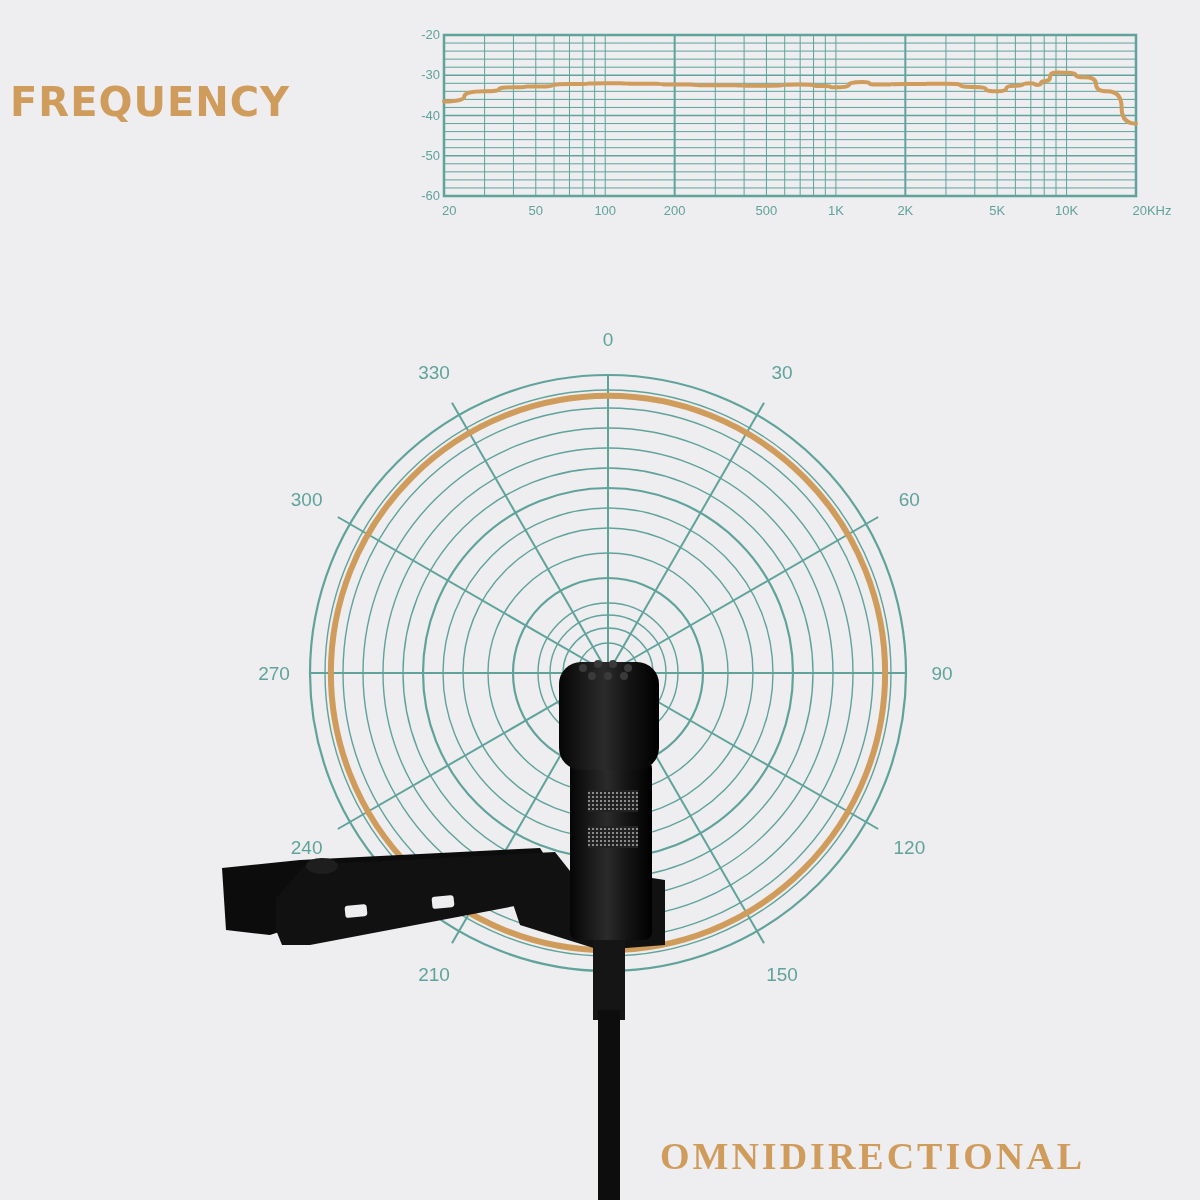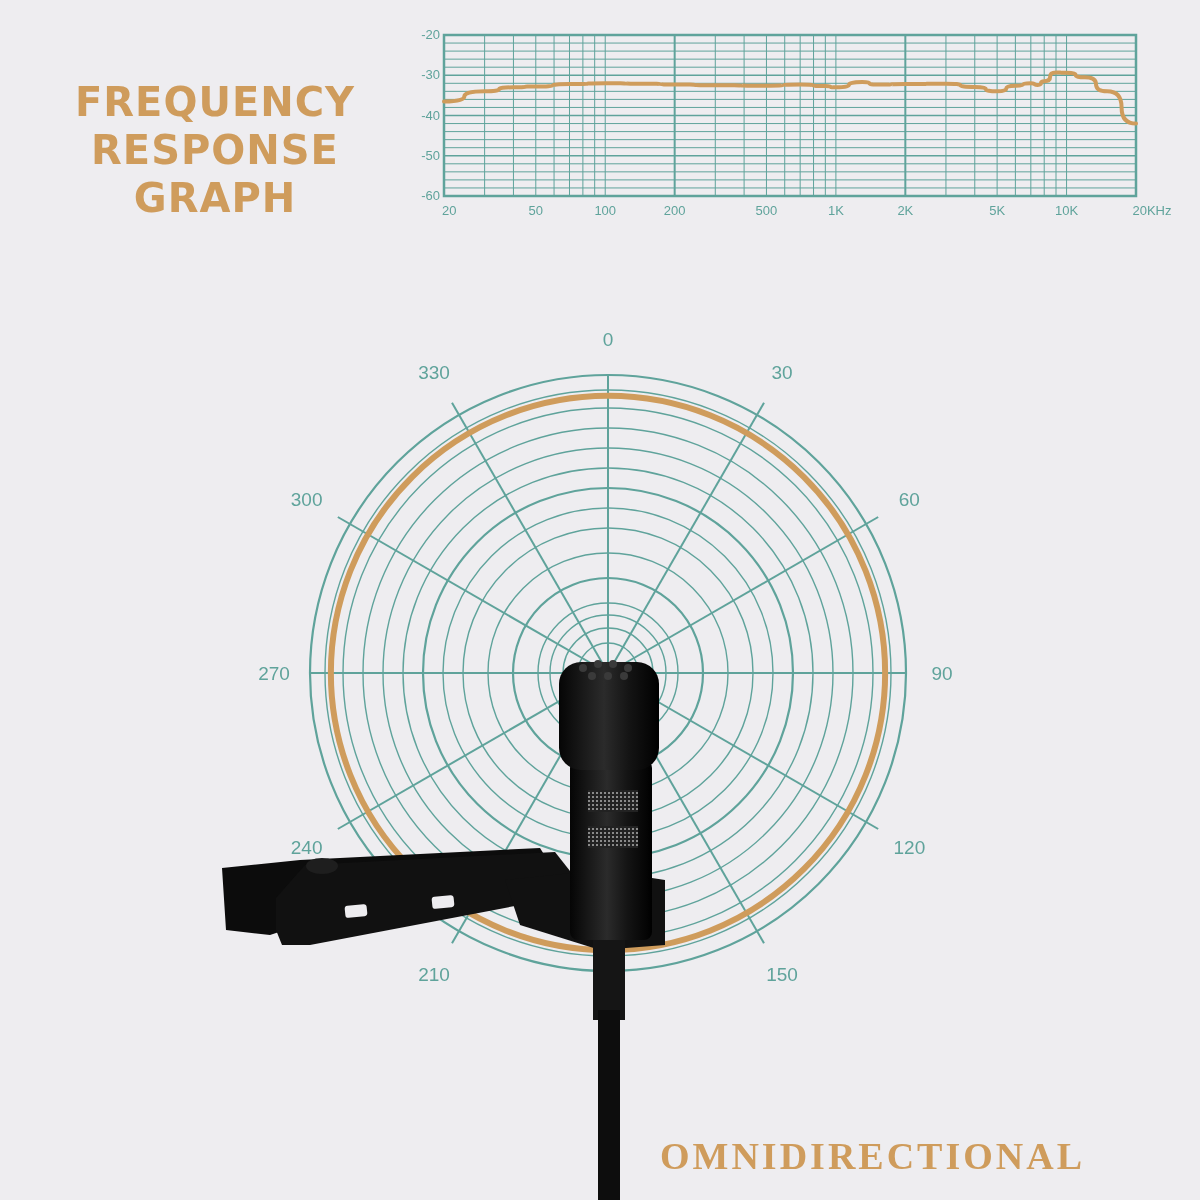--- a/index.html
+++ b/index.html
@@ -1,29 +1,28 @@
 <!DOCTYPE html>
 <html><head>
 <meta charset="utf-8">
 <style>
   html,body{margin:0;padding:0;}
   body{width:1200px;height:1200px;background:#eeedf0;position:relative;overflow:hidden;font-family:"DejaVu Sans","Liberation Sans",sans-serif;}
-  .title{position:absolute;color:#cf9c5c;font-weight:bold;text-align:center;letter-spacing:1px;}
+  .title{position:absolute;color:#cf9c5c;font-weight:bold;letter-spacing:1px;}
   #freq-title{left:10px;top:78px;width:410px;font-size:40px;line-height:48px;}
   #omni-title{left:660px;top:1134px;width:420px;font-size:38px;letter-spacing:3px;font-family:Liberation Serif, serif;}
   svg{position:absolute;left:0;top:0;}
   .ax{fill:#5fa39b;font-size:13px;font-family:"Liberation Sans",sans-serif;}
   .pax{fill:#5fa39b;font-size:19px;font-family:"Liberation Sans",sans-serif;}
 </style>
 </head>
 <body>
 
 <div id="freq-title" class="title">
   <div>FREQUENCY</div>
-  <div>RESPONSE GRAPH</div>
 </div>
 
 <svg id="freq-chart" width="1200" height="230">
     <line x1="444" x2="1136" y1="196" y2="196" stroke="#5fa39b" stroke-width="1.6"></line>
     <line x1="444" x2="1136" y1="187.95" y2="187.95" stroke="#5fa39b" stroke-width="1"></line>
     <line x1="444" x2="1136" y1="179.9" y2="179.9" stroke="#5fa39b" stroke-width="1"></line>
     <line x1="444" x2="1136" y1="171.85" y2="171.85" stroke="#5fa39b" stroke-width="1"></line>
     <line x1="444" x2="1136" y1="163.8" y2="163.8" stroke="#5fa39b" stroke-width="1"></line>
     <line x1="444" x2="1136" y1="155.75" y2="155.75" stroke="#5fa39b" stroke-width="1.6"></line>
     <line x1="444" x2="1136" y1="147.7" y2="147.7" stroke="#5fa39b" stroke-width="1"></line>

